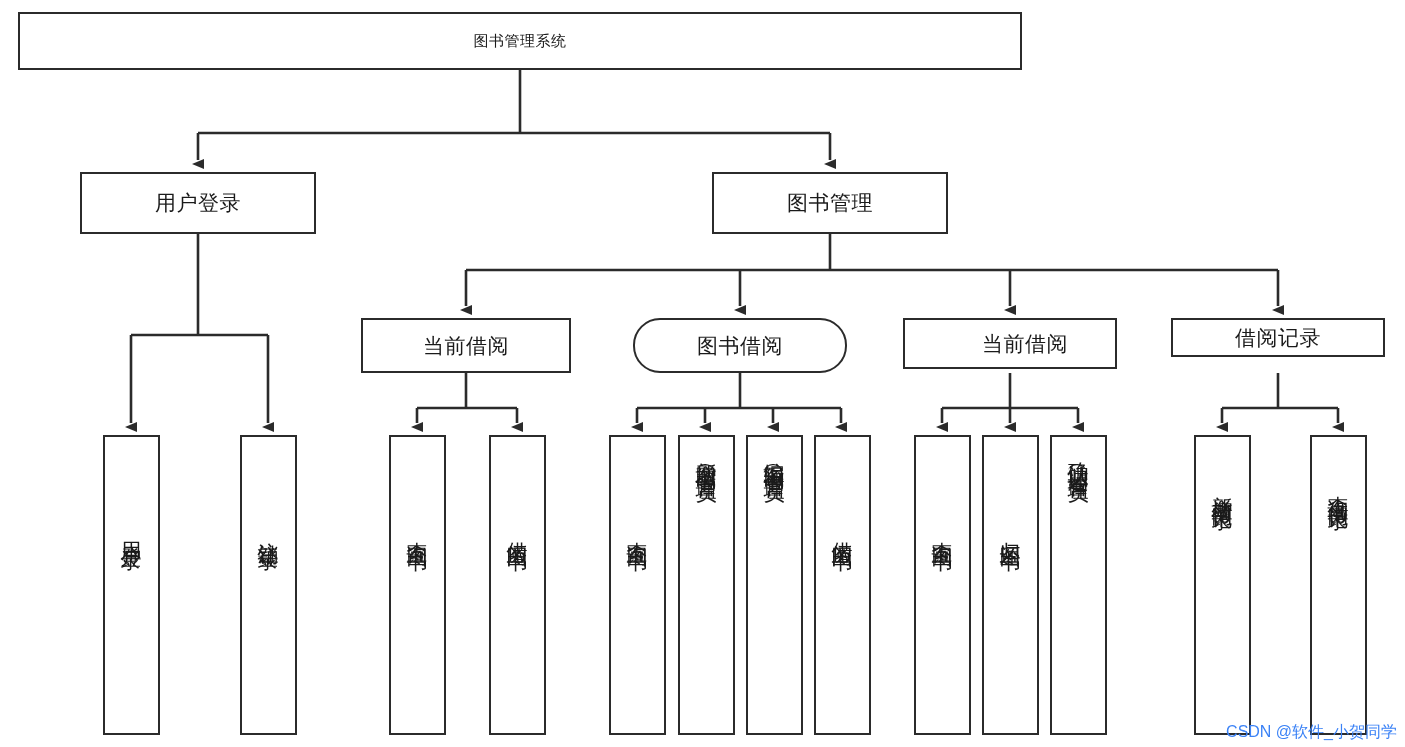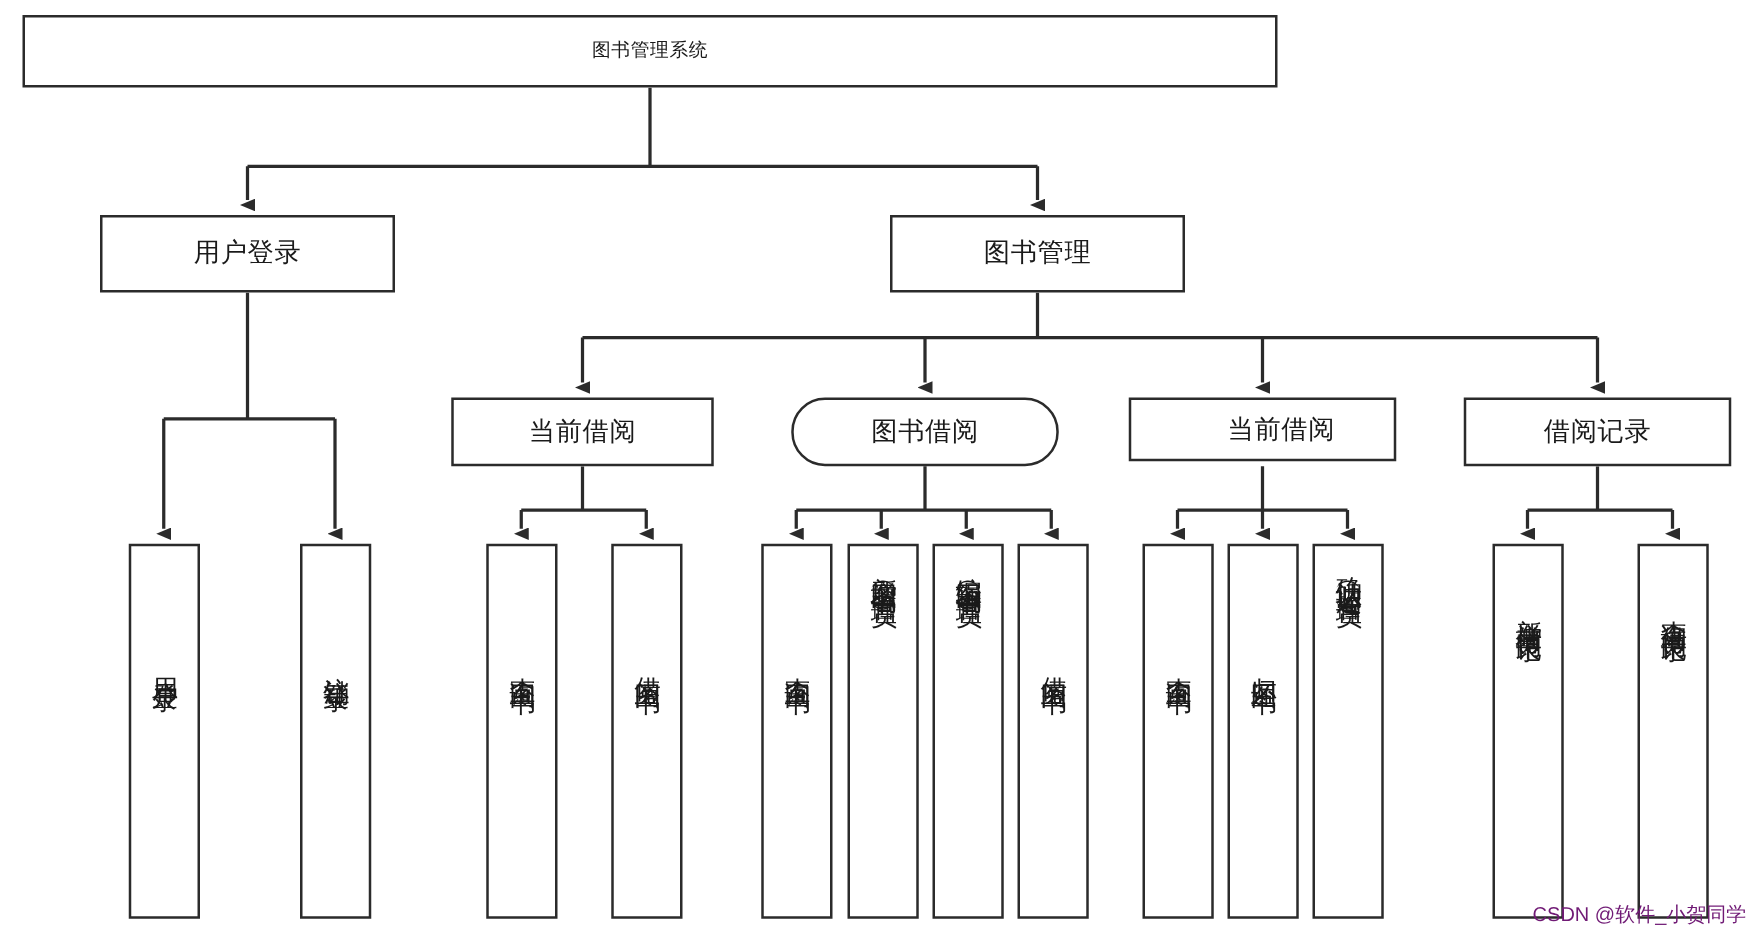--- a/index.html
+++ b/index.html
@@ -63,21 +63,21 @@
     text-orientation: upright;
     font-size: 21px;
     letter-spacing: 3px;
     line-height: 1;
   }
   .watermark {
     position: absolute;
     right: 8px;
     bottom: 4px;
     font-size: 16px;
-    color: #701a75;
+    color: #3b82f6;
     font-family: "Liberation Sans", "DejaVu Sans", sans-serif;
     white-space: nowrap;
     user-select: none;
   }
 </style>
 </head>
 <body>
 
 <div id="canvas">
 
@@ -150,21 +150,21 @@
   </div>
 
   <div class="node h" style="left:633px; top:318px; width:214px; height:55px;border-radius:27px;">
     <span class="label">图书借阅</span>
   </div>
 
   <div class="node h" style="left:903px; top:318px; width:214px; height:51px;padding-left:30px;">
     <span class="label">当前借阅</span>
   </div>
 
-  <div class="node h" style="left:1171px; top:318px; width:214px; height:55px;">
+  <div class="node h" style="left:1171px; top:318px; width:214px; height:39px;">
     <span class="label">借阅记录</span>
   </div>
 
   <div class="node v" style="left:103px; top:435px; width:57px; height:300px; padding-top:88px;">
     <span class="label">用户登录</span>
   </div>
 
   <div class="node v" style="left:240px; top:435px; width:57px; height:300px; padding-top:88px;">
     <span class="label">注销登录</span>
   </div>

